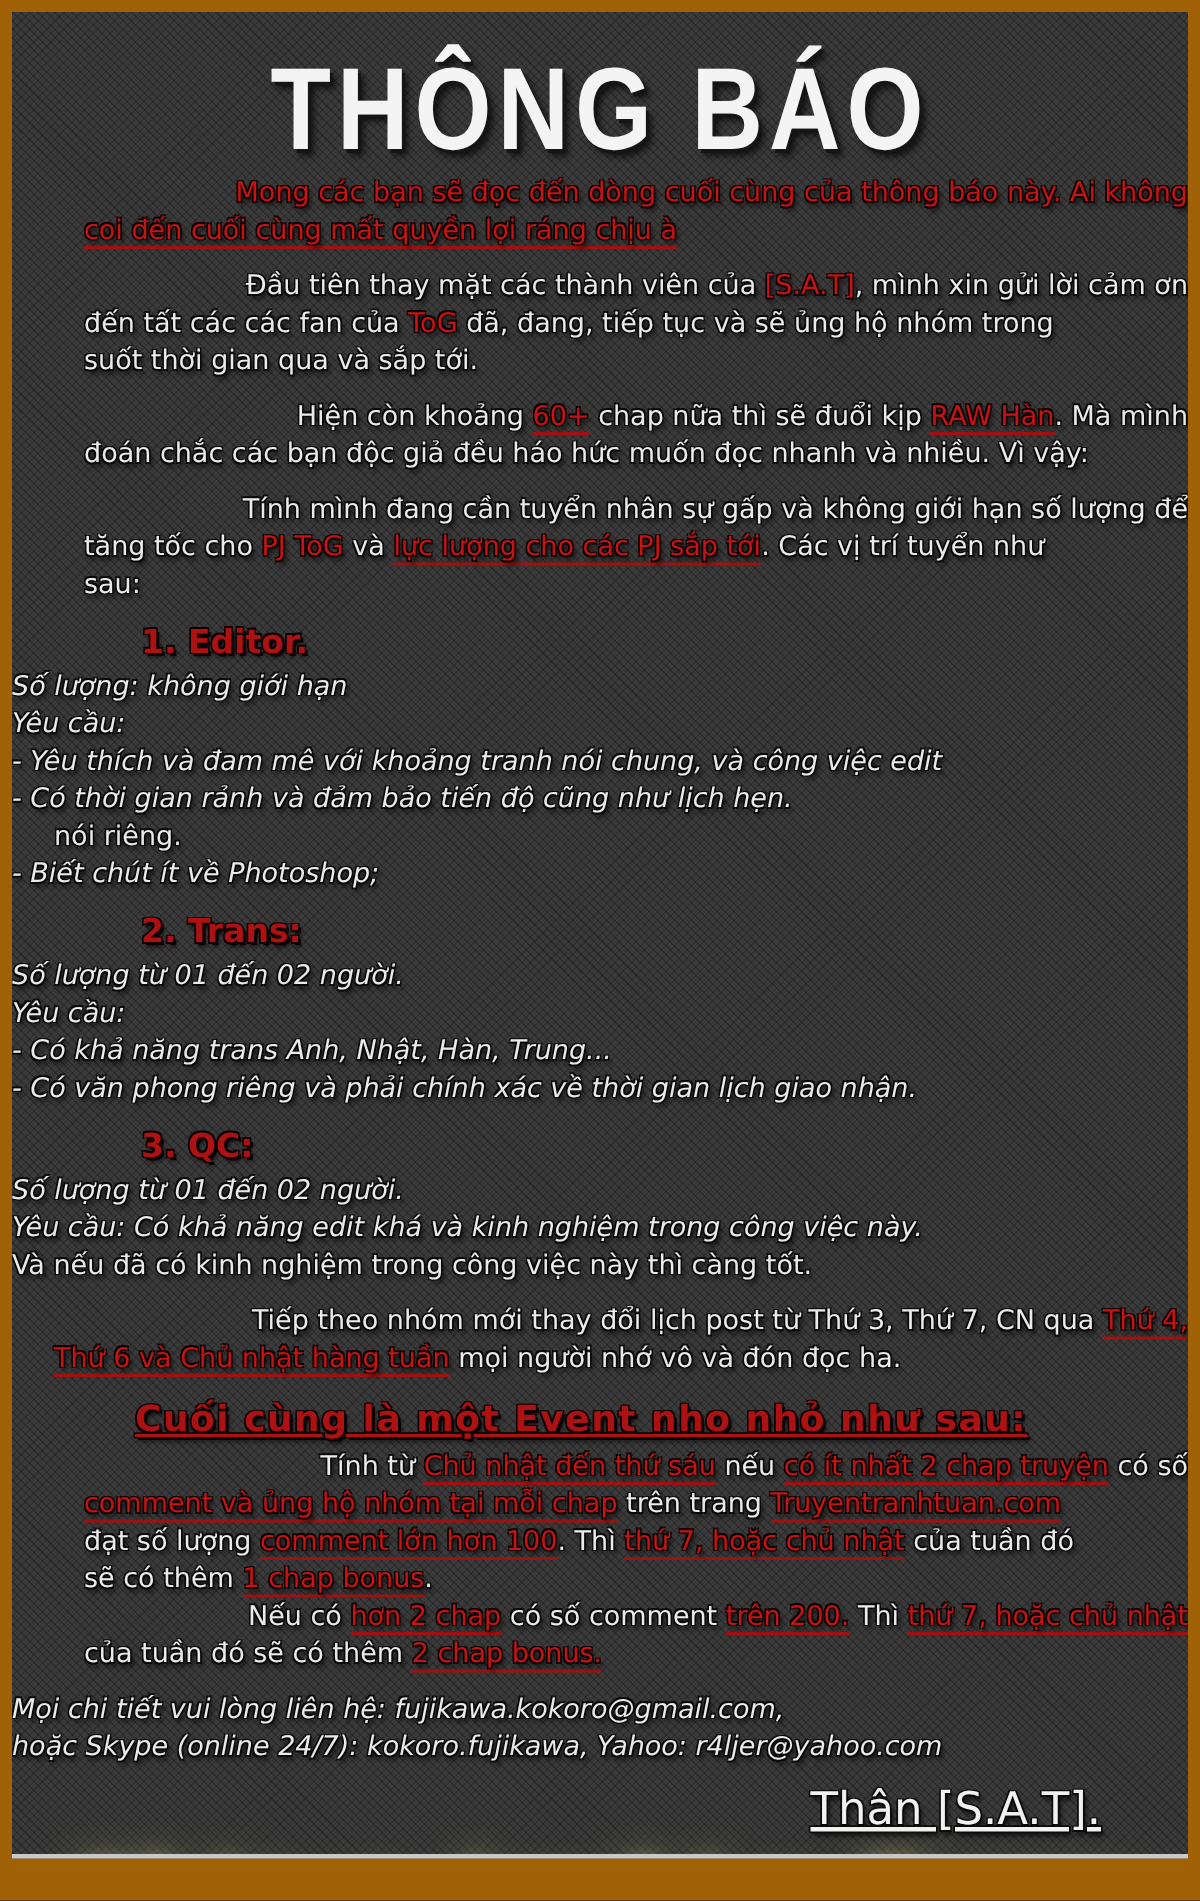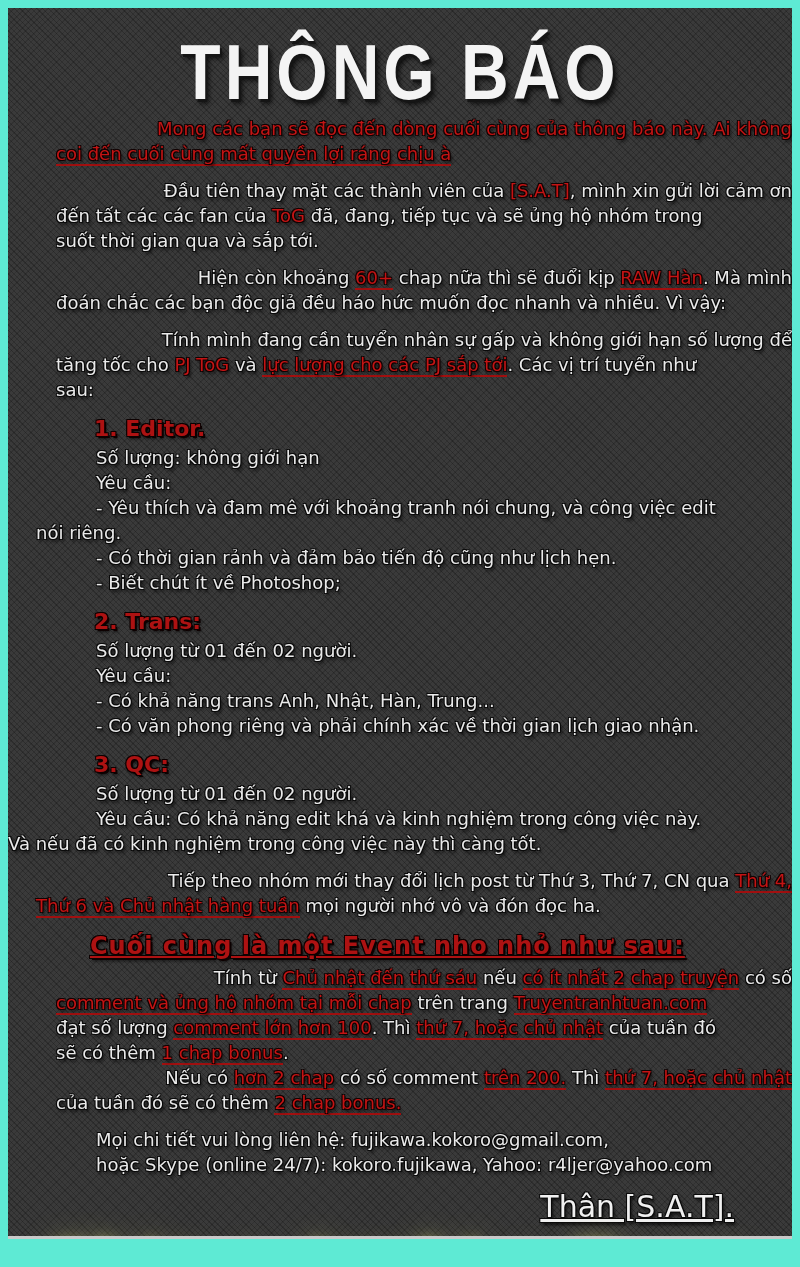--- a/index.html
+++ b/index.html
@@ -7,21 +7,21 @@
     width:800px;height:1267px;
     background:#000;
     font-family:"DejaVu Sans",sans-serif;
     overflow:hidden;
     position:relative;
   }
   .frame{
     position:absolute;inset:0;
     padding:8px 8px 28px 8px;
     box-sizing:border-box;
-    background:#5eead4;
+    background:#a16207;
   }
   .canvas{
     width:100%;height:100%;
     box-sizing:border-box;
     background-color:#3a3a3a;
     background-image:
       repeating-linear-gradient(45deg, rgba(0,0,0,0.22) 0px, rgba(0,0,0,0.22) 1px, transparent 1px, transparent 4px),
       repeating-linear-gradient(135deg, rgba(0,0,0,0.15) 0px, rgba(0,0,0,0.15) 1px, transparent 1px, transparent 4px);
     border-bottom:3px solid #c9c9c9;
     overflow:hidden;
@@ -37,21 +37,21 @@
     color:#f4f4f4;
     transform:scaleY(1.18);
     transform-origin:center top;
     text-shadow:2px 2px 0 #151515, 4px 4px 4px rgba(0,0,0,.65);
   }
   .content{font-size:18px;line-height:25px;}
   .para{margin:0 0 12px 0;}
   .ln{white-space:pre-wrap;}
   .flush{margin-left:48px;}
   .indent{margin-left:92px;text-align:right;}
-  .body{margin-left:88px;}
+  .body{font-style:italic;}
   .hang{margin-left:28px;}
   .deep{}
   .run-w{
     color:#eaeaea;
     text-shadow:-1px -1px 0 #0a0a0a,1px -1px 0 #0a0a0a,-1px 1px 0 #0a0a0a,1px 1px 0 #0a0a0a,2px 3px 3px rgba(0,0,0,.75);
   }
   .run-r{
     color:#c41414;
     text-shadow:-1px -1px 0 #120202,1px -1px 0 #120202,-1px 1px 0 #120202,1px 1px 0 #120202,2px 3px 3px rgba(0,0,0,.75);
   }
@@ -117,22 +117,22 @@
         <div class="para">
           <div class="ln indent"><span class="run-w">Tính mình đang cần tuyển nhân sự gấp và không giới hạn số lượng để</span></div>
           <div class="ln flush"><span class="run-w">tăng tốc cho </span><span class="run-r">PJ ToG</span><span class="run-w"> và </span><span class="run-ru">lực lượng cho các PJ sắp tới</span><span class="run-w">. Các vị trí tuyển như</span></div>
           <div class="ln flush"><span class="run-w">sau:</span></div>
         </div>
         <div class="section-heading section">1. Editor.</div>
         <div class="para">
           <div class="ln body"><span class="run-w">Số lượng: không giới hạn</span></div>
           <div class="ln body"><span class="run-w">Yêu cầu:</span></div>
           <div class="ln body"><span class="run-w">- Yêu thích và đam mê với khoảng tranh nói chung, và công việc edit</span></div>
+          <div class="ln body"><span class="run-w">- Có thời gian rảnh và đảm bảo tiến độ cũng như lịch hẹn.</span></div>
           <div class="ln hang"><span class="run-w">nói riêng.</span></div>
-          <div class="ln body"><span class="run-w">- Có thời gian rảnh và đảm bảo tiến độ cũng như lịch hẹn.</span></div>
           <div class="ln body"><span class="run-w">- Biết chút ít về Photoshop;</span></div>
         </div>
         <div class="section-heading section">2. Trans:</div>
         <div class="para">
           <div class="ln body"><span class="run-w">Số lượng từ 01 đến 02 người.</span></div>
           <div class="ln body"><span class="run-w">Yêu cầu:</span></div>
           <div class="ln body"><span class="run-w">- Có khả năng trans Anh, Nhật, Hàn, Trung...</span></div>
           <div class="ln body"><span class="run-w">- Có văn phong riêng và phải chính xác về thời gian lịch giao nhận.</span></div>
         </div>
         <div class="section-heading section">3. QC:</div>

